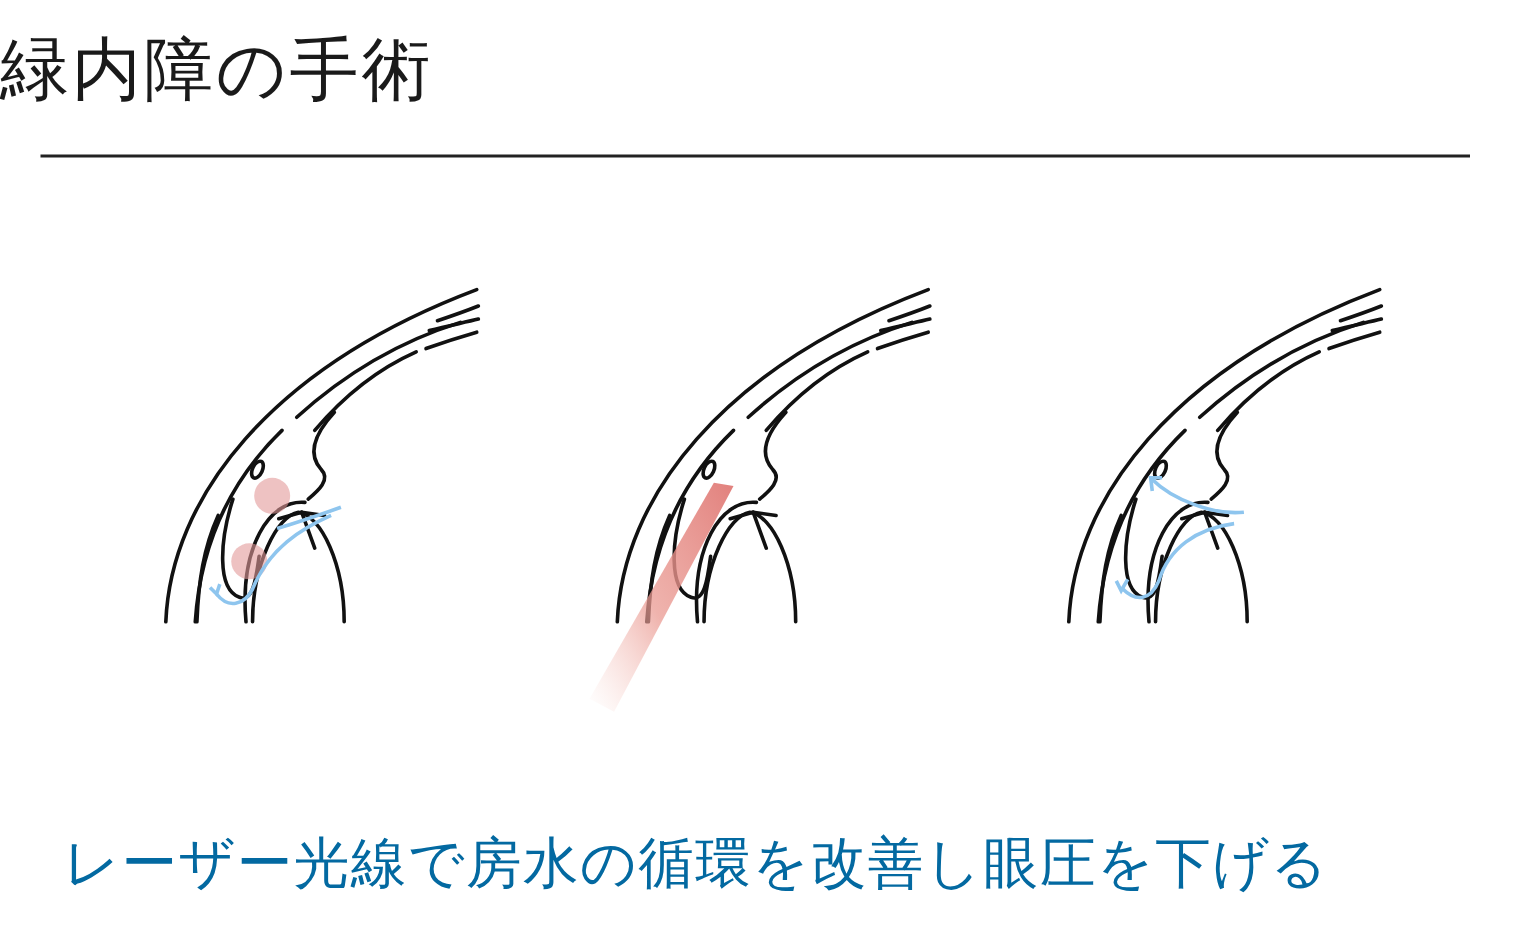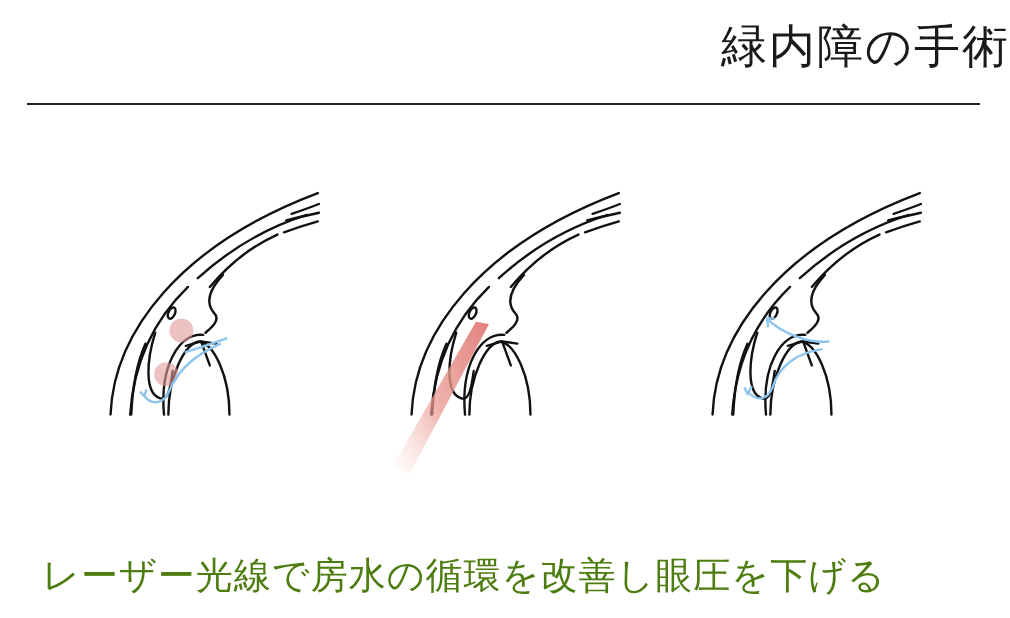--- a/index.html
+++ b/index.html
@@ -13,21 +13,21 @@
       position: relative;
       overflow: hidden;
       font-family: "DejaVu Sans", "Liberation Sans", sans-serif;
       color: #1a1a1a;
     }
     .title {
       position: absolute;
       left: 0;
       top: 14px;
       width: 1010px;
-      text-align: right;
+      text-align: left;
       font-size: 46px;
       font-weight: 300;
       letter-spacing: 2px;
       line-height: 64px;
     }
     .divider {
       position: absolute;
       left: 27px;
       top: 103px;
       width: 953px;
@@ -49,21 +49,21 @@
     .bottom-text {
       position: absolute;
       left: 0;
       top: 548px;
       width: 928px;
       text-align: center;
       font-size: 37px;
       font-weight: 300;
       letter-spacing: 1px;
       line-height: 56px;
-      color: #4d7c0f;
+      color: #0369a1;
     }
   </style>
 </head>
 <body>
 
 <div class="title">緑内障の手術</div>
 <div class="divider"></div>
 
 <svg width="0" height="0" style="position:absolute">
   <defs>

